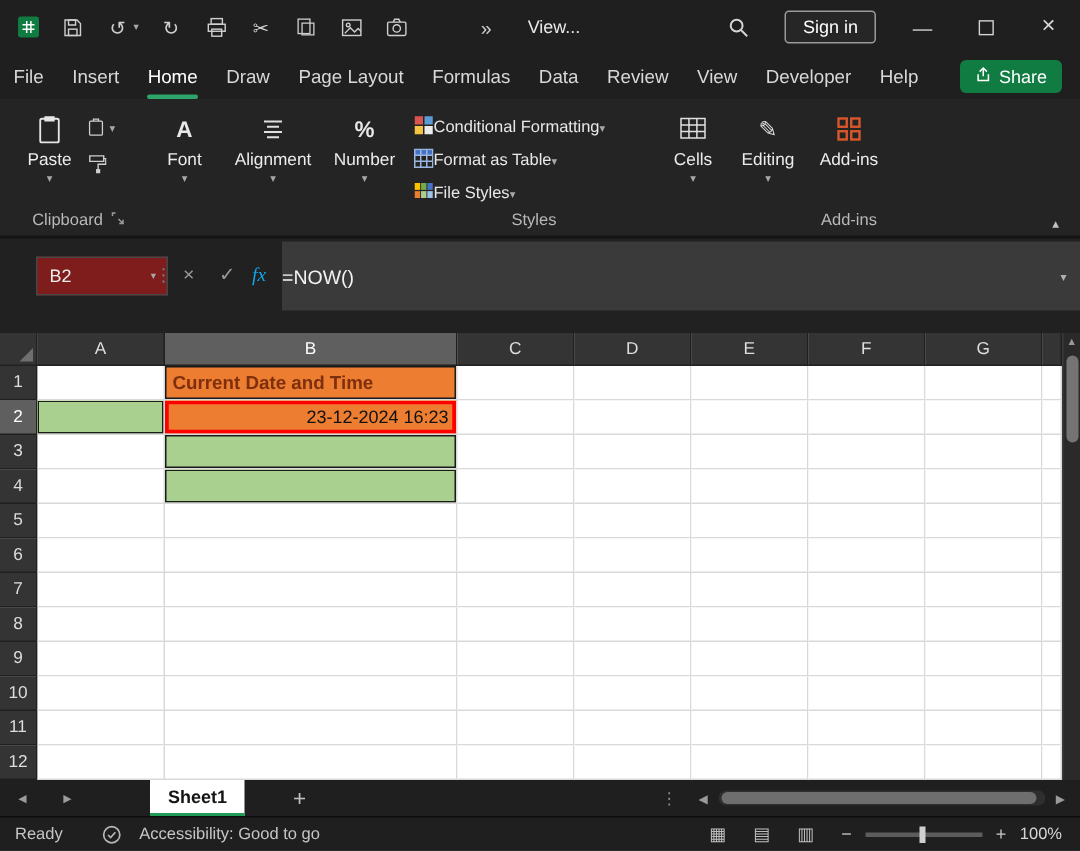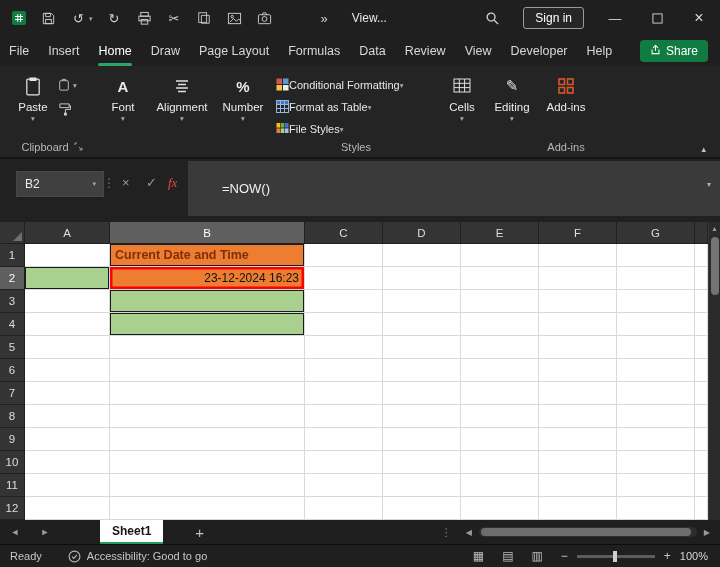--- a/index.html
+++ b/index.html
@@ -38,26 +38,26 @@
   .styles-group{position:absolute;left:276px;top:8px;width:160px;}
   .style-row{display:flex;align-items:center;gap:0;height:22px;color:#e8e8e8;font-size:11px;white-space:nowrap;}
   .grplabel{position:absolute;top:75px;font-size:11px;color:#b8b8b8;display:flex;align-items:center;justify-content:center;gap:5px;}
   .collapse-chev{position:absolute;right:14px;top:78px;font-size:9px;color:#c0c0c0;}
   .font-a{font-size:15px;font-weight:bold;color:#e8e8e8;line-height:1;display:flex;flex-direction:column;align-items:center;}
   .pct{font-size:15px;font-weight:bold;color:#e8e8e8;}
   .pencil{font-size:15px;color:#e0e0e0;}
 
   
   .formulabar{position:absolute;left:0;top:158px;width:720px;height:64px;background:#212121;border-top:1px solid #141414;}
-  .namebox{position:absolute;left:16px;top:12px;width:88px;height:26px;background:#404040;border:1px solid #474747;display:flex;align-items:center;padding:0 8px;color:#ececec;font-size:12px;}
+  .namebox{position:absolute;left:24px;top:12px;width:88px;height:26px;background:#7f1d1d;border:1px solid #474747;display:flex;align-items:center;padding:0 8px;color:#ececec;font-size:12px;}
   .namebox .nchev{position:absolute;right:7px;font-size:7px;color:#a8a8a8;}
   .fdots{position:absolute;left:103px;top:17px;color:#7d7d7d;font-size:12px;}
   .fbtn{position:absolute;top:16px;font-size:13px;color:#9a9a9a;}
-  .fx{font-family:"Liberation Serif",serif;font-style:italic;color:#ef4444;}
-  .ffield{position:absolute;left:188px;top:2px;right:0;height:55px;background:#3a3a3a;display:flex;align-items:center;padding-left:34px;color:#f2f2f2;font-size:13px;}
+  .fx{font-family:"Liberation Serif",serif;font-style:italic;color:#0ea5e9;}
+  .ffield{position:absolute;left:188px;top:2px;right:0;height:46px;background:#3a3a3a;display:flex;align-items:center;color:#f2f2f2;font-size:13px;}
   .fexpand{position:absolute;right:9px;top:19px;font-size:8px;color:#b0b0b0;}
 
   
   .sheet{position:absolute;left:0;top:222px;width:708px;height:298px;background:#fff;}
   .colrow,.gridbody{display:grid;grid-template-columns:25px 85px 195px 78px 78px 78px 78px 78px 13px;}
   .colrow{height:22px;}
   .gridbody{grid-auto-rows:23px;}
   .corner{background:#343434;border-right:1px solid #202020;border-bottom:1px solid #202020;position:relative;}
   .corner::after{content:"";position:absolute;right:2px;bottom:2px;border-left:9px solid transparent;border-bottom:9px solid #6f6f6f;}
   .col-header,.row-header{background:#343434;color:#dedede;font-size:11.5px;display:flex;align-items:center;justify-content:center;border-right:1px solid #202020;border-bottom:1px solid #202020;}
@@ -86,21 +86,21 @@
   .sb-dots{color:#8a8a8a;font-size:11px;margin-right:14px;}
   .hs-arrow{color:#9a9a9a;font-size:8px;margin-right:7px;}
   .htrack{width:218px;height:10px;background:#2e2e2e;border-radius:5px;position:relative;margin-right:7px;}
   .hthumb{position:absolute;left:2px;top:1px;width:210px;height:8px;background:#6e6e6e;border-radius:4px;}
   .hs-right{margin-right:10px;}
 
   
   .statusbar{position:absolute;left:0;top:544px;width:720px;height:23px;background:#1f1f1f;border-top:1px solid #0c0c0c;display:flex;align-items:center;font-size:11px;color:#c6c6c6;}
   .sb-ready{margin-left:10px;}
   .acc-ic{margin-left:26px;display:flex;align-items:center;}
-  .sb-acc{margin-left:6px;}
+  .sb-acc{margin-left:12px;}
   .view-ic{font-size:12px;color:#bdbdbd;margin-right:18px;}
   .zoom-ctl{margin-right:9px;font-size:12px;color:#c8c8c8;}
   .ztrack{width:78px;height:3px;background:#5c5c5c;position:relative;margin-right:9px;}
   .zthumb{position:absolute;left:36px;top:-4px;width:4px;height:11px;background:#cfcfcf;}
   .zoom-pct{margin-right:12px;color:#d6d6d6;}
 </style>
 </head>
 <body>
 
 <div class="app">

